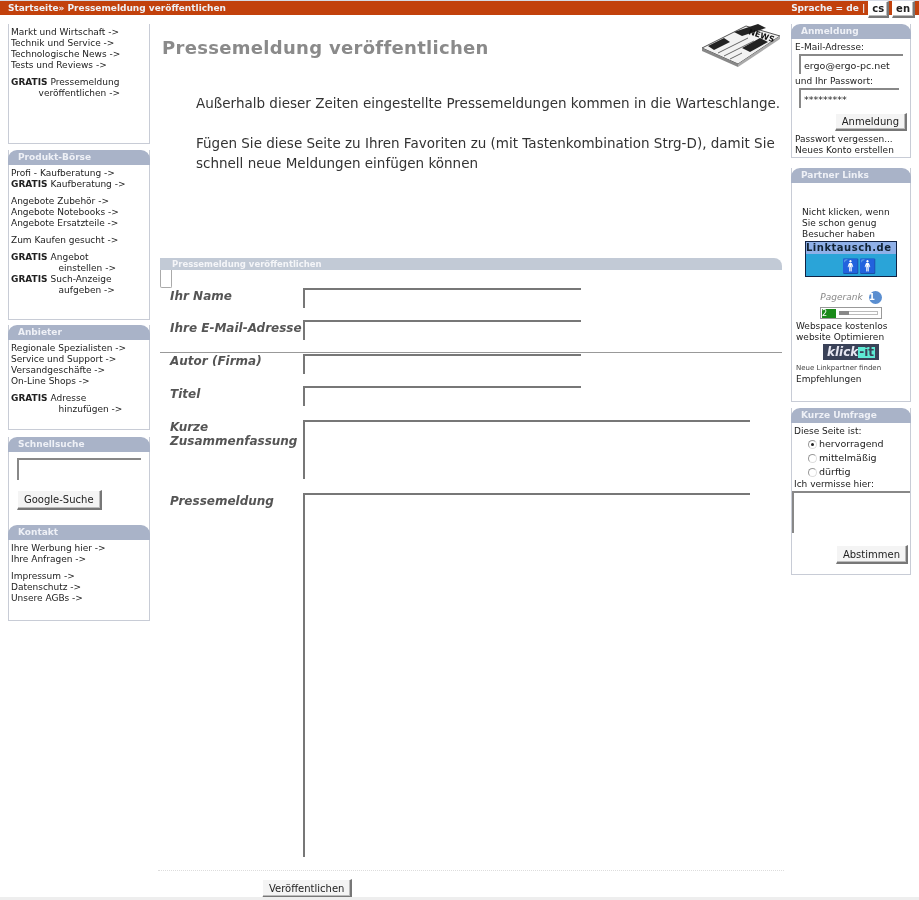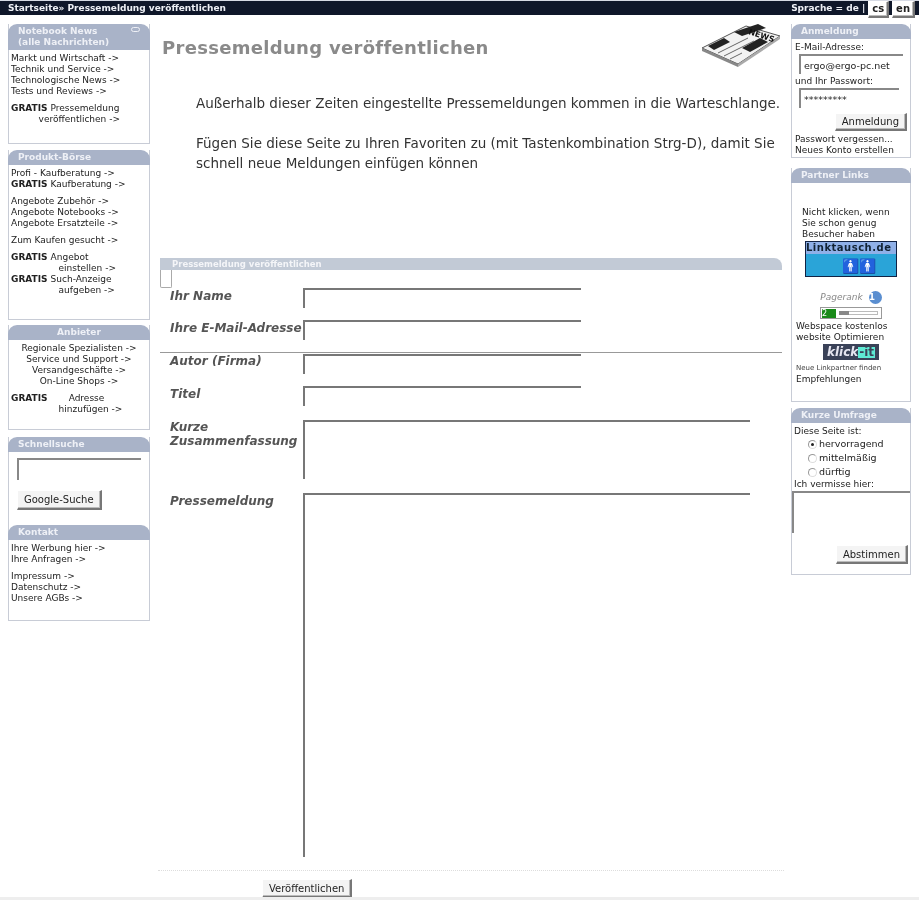--- a/index.html
+++ b/index.html
@@ -6,21 +6,21 @@
   html, body { margin: 0; padding: 0; }
   body {
     width: 919px; height: 900px; overflow: hidden;
     background: #ffffff;
     font-family: "DejaVu Sans", sans-serif;
     color: #222;
     position: relative;
   }
   .topbar {
     position: absolute; left: 0; top: 0; width: 919px; height: 15px;
-    background: #0f172a;
+    background: #c2410c;
     border-top: 1px solid #d6dae4;
     font-size: 9px; color: #eef0f6; font-weight: bold;
     line-height: 14px;
   }
   .topbar .crumb { position: absolute; left: 8px; top: 0; }
   .topbar .lang { position: absolute; right: 4px; top: 0; display: flex; gap: 3px; }
   .topbar .lang .btn { background: #ffffff; color: #222; padding: 0 3px; font-weight: bold; }
   .topbar .lang .label { color: #eef0f6; }
 
   .panel {
@@ -116,25 +116,20 @@
 <div class="topbar">
   <span class="crumb">Startseite» Pressemeldung veröffentlichen</span>
   <span class="lang">
     <span class="label">Sprache = de |</span>
     <span class="btn">cs</span>
     <span class="btn">en</span>
   </span>
 </div>
 
 <div class="panel" style="left:8px; top:24px; width:142px; height:120px;">
-  <div class="panel-head">
-    <div>Notebook News</div>
-    <div>(alle Nachrichten)</div>
-    <span class="toggle"></span>
-  </div>
   <div class="panel-body">
     <a class="nav-link">Markt und Wirtschaft -&gt;</a>
     <a class="nav-link">Technik und Service -&gt;</a>
     <a class="nav-link">Technologische News -&gt;</a>
     <a class="nav-link">Tests und Reviews -&gt;</a>
     <div class="gap"></div>
     <div class="gratis">
       <b>GRATIS</b>
       <span class="txt">
         <span>Pressemeldung</span>
@@ -169,21 +164,21 @@
     <div class="gratis">
       <b>GRATIS</b>
       <span class="txt">
         <span>Such-Anzeige</span>
         <span style="padding-left:8px;">aufgeben -&gt;</span>
       </span>
     </div>
   </div>
 </div>
 
-<div class="panel" style="left:8px; top:325px; width:142px; height:105px;text-align:center;">
+<div class="panel" style="left:8px; top:325px; width:142px; height:105px;">
   <div class="panel-head">Anbieter</div>
   <div class="panel-body">
     <a class="nav-link">Regionale Spezialisten -&gt;</a>
     <a class="nav-link">Service und Support -&gt;</a>
     <a class="nav-link">Versandgeschäfte -&gt;</a>
     <a class="nav-link">On-Line Shops -&gt;</a>
     <div class="gap"></div>
     <div class="gratis">
       <b>GRATIS</b>
       <span class="txt">

